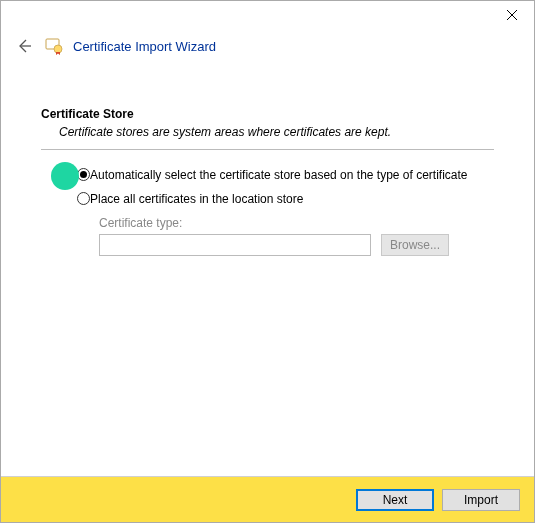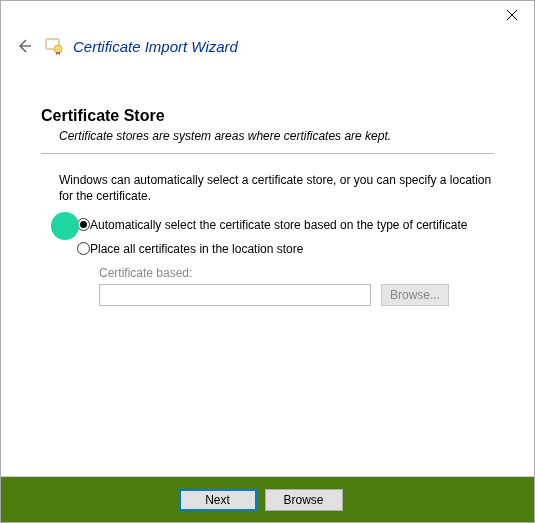--- a/index.html
+++ b/index.html
@@ -38,30 +38,29 @@
   .back-arrow {
     width: 22px; height: 22px;
     display:flex; align-items:center; justify-content:center;
     color:#555;
   }
   .wizard-icon {
     width: 18px; height: 18px;
     position: relative;
   }
   .wizard-title {
-    font-size: 15px;
+    font-size: 13px;
     color: #003399;
-    font-style: italic;
   }
   .content {
     padding: 50px 40px 0 40px;
   }
   .section-heading {
     font-weight: bold;
-    font-size: 16px;
+    font-size: 12px;
   }
   .section-sub {
     font-size: 12px;
     margin: 4px 0 10px 18px;
     font-style: italic;
   }
   .hr {
     border: none;
     border-top: 1px solid #bbb;
     margin: 6px 0 18px 0;
@@ -132,25 +131,25 @@
     color: #888;
     font-size: 12px;
     display:flex; align-items:center; justify-content:center;
   }
   .footer {
     position: absolute;
     bottom: 0; left: 0; right: 0;
     border-top: 1px solid #d0d0d0;
     height: 46px;
     display:flex;
-    justify-content:center;
+    justify-content:flex-end;
     align-items:center;
     padding-right: 14px;
     gap: 8px;
-    background:#4d7c0f;
+    background:#fde047;
   }
   .btn {
     width: 78px;
     height: 22px;
     font-size: 12px;
     background: #e1e1e1;
     border: 1px solid #adadad;
     display:flex; align-items:center; justify-content:center;
   }
   .btn.primary {
@@ -185,39 +184,38 @@
       <path d="M11 15 L11 18 L13 16.5 L15 18 L15 15 Z" fill="#d94b2b"></path>
     </svg>
   </div>
   <div class="wizard-title">Certificate Import Wizard</div>
 </div>
 
 <div class="content">
   <div class="section-heading">Certificate Store</div>
   <div class="section-sub">Certificate stores are system areas where certificates are kept.</div>
   <hr class="hr">
-  <div class="instruction">Windows can automatically select a certificate store, or you can specify a location for the certificate.</div>
 
   <div class="radio-group">
     <div class="radio-row">
       <div class="highlight-dot"></div>
       <div class="radio selected"></div>
       <span>Automatically select the certificate store based on the type of certificate</span>
     </div>
     <div class="radio-row">
       <div class="radio"></div>
       <span>Place all certificates in the location store</span>
     </div>
 
     <div class="store-subgroup">
-      <div class="store-label">Certificate based:</div>
+      <div class="store-label">Certificate type:</div>
       <div class="store-row">
         <input class="store-input" type="text" disabled="" value="" style="">
         <div class="browse-btn">Browse...</div>
       </div>
     </div>
   </div>
 </div>
 
 <div class="footer">
   <div class="btn primary">Next</div>
-  <div class="btn">Browse</div>
+  <div class="btn">Import</div>
 </div>
 
 </body></html>

